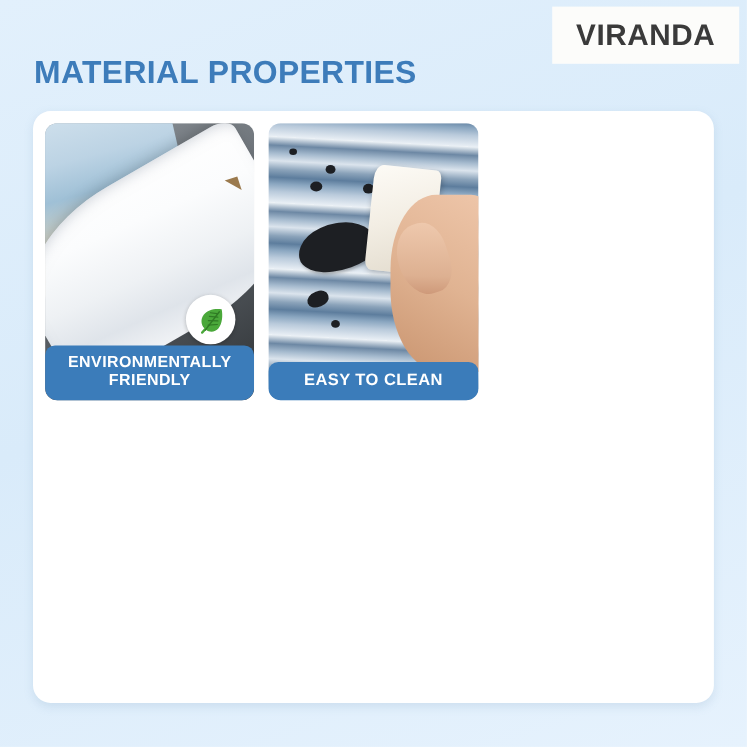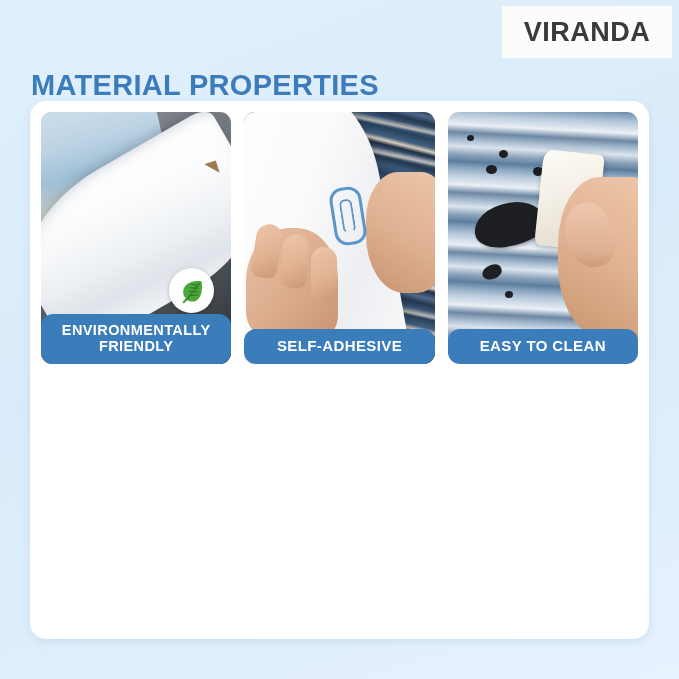--- a/index.html
+++ b/index.html
@@ -43,21 +43,20 @@
   }
   .page-title {
     position: absolute;
     left: 31px;
     top: 50px;
     font-size: 29px;
     font-weight: bold;
     color: #3d7cba;
     letter-spacing: 0.3px;
     white-space: nowrap;
-    margin-top: 19px;
   }
 
   
   .panel {
     position: absolute;
     left: 30px;
     top: 101px;
     width: 619px;
     height: 538px;
     background: #ffffff;
@@ -101,21 +100,20 @@
     min-height: 18px;
     display: flex;
     align-items: center;
     justify-content: center;
     border-bottom-left-radius: 11px;
     border-bottom-right-radius: 11px;
     border-top-left-radius: 9px;
     border-top-right-radius: 9px;
     box-sizing: border-box;
     z-index: 5;
-    border-radius: 12px;
   }
   .card-label.two-line { font-size: 14.5px; }
 
   
   .pvc-bg {
     position: absolute; inset: 0;
     background: #ffffff;
   }
   .pvc-roll-sheet {
     position: absolute;
@@ -470,34 +468,20 @@
           <svg width="30" height="30" viewBox="0 0 30 30" aria-hidden="true">
             <path d="M24.5 5.2C18 4.2 11.4 6 8.2 10.1c-3.1 4-2.4 9.4.6 12.2L6 25.6a1.05 1.05 0 0 0 1.5 1.5l2.9-3.1c3.2 2.3 8.2 2.2 11.3-1.6 3.4-4.2 4-11.5 2.8-17.2z" fill="#4aa83a"></path>
             <path d="M22.4 7.4 9.6 24.1" stroke="#2f7a24" stroke-width="1.3" fill="none" stroke-linecap="round"></path>
             <path d="M20.3 9.1 14.4 8.3M21 12.3l-7.6-.6M21.1 15.7l-8.7-.3M20.6 19l-8.4.6" stroke="#2f7a24" stroke-width="1.1" fill="none" stroke-linecap="round"></path>
           </svg>
         </div>
       </div>
       <div class="card-label two-line">ENVIRONMENTALLY FRIENDLY</div>
     </div>
 
-    <div class="card">
-      <div class="card-media">
-        <div class="adh-bg"></div>
-        <div class="adh-marble-hi"></div>
-        <div class="adh-hand-r"></div>
-        <div class="adh-peel"></div>
-        <div class="adh-clip"></div>
-        <div class="adh-hand-l"></div>
-        <div class="adh-finger adh-f1"></div>
-        <div class="adh-finger adh-f2"></div>
-        <div class="adh-finger adh-f3"></div>
-      </div>
-      <div class="card-label">SELF-ADHESIVE</div>
-    </div>
 
 
     <div class="card">
       <div class="card-media">
         <div class="ec-bg"></div>
         <div class="ink ink-s1"></div>
         <div class="ink ink-s2"></div>
         <div class="ink ink-s3"></div>
         <div class="ink ink-s4"></div>
         <div class="ink ink-big"></div>

